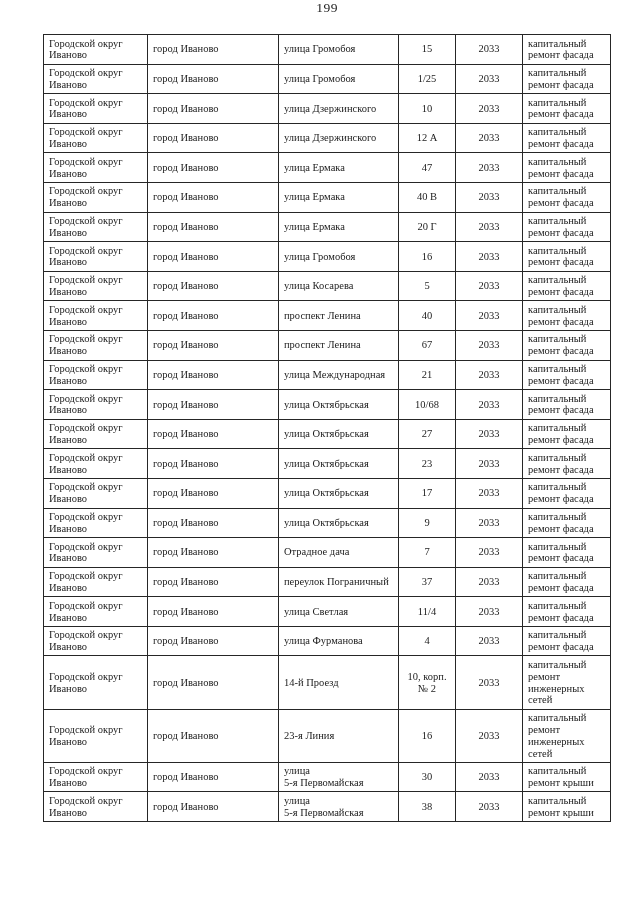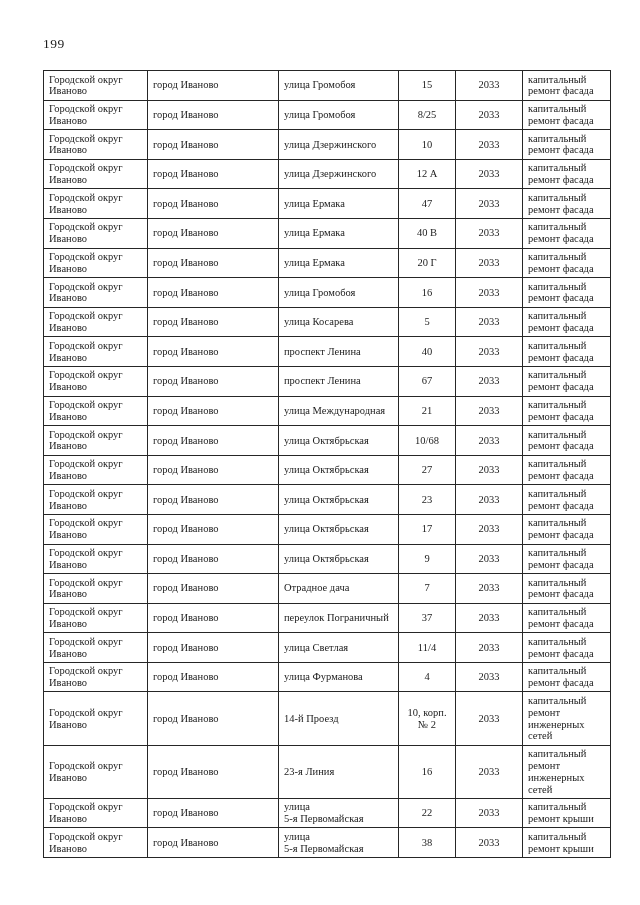--- a/index.html
+++ b/index.html
@@ -16,22 +16,21 @@
     color: #1c1c1c;
     overflow: hidden;
   }
   .content {
     position: absolute;
     left: 43px;
     top: 0;
     width: 568px;
   }
   .page-number {
-    margin-top: 36px;
-    text-align: left;
+    text-align: center;
     font-size: 13.5px;
     line-height: 16px;
     letter-spacing: 0.5px;
   }
   table.doc-table {
     margin-top: 18px;
     border-collapse: collapse;
     table-layout: fixed;
     width: 567px;
     border: 1px solid #262626;
@@ -80,21 +79,21 @@
     <td class="col-street">улица Громобоя</td>
     <td class="col-house">15</td>
     <td class="col-year">2033</td>
     <td class="col-work">капитальный ремонт фасада</td>
   </tr>
 
   <tr>
     <td class="col-district">Городской округ Иваново</td>
     <td class="col-city">город Иваново</td>
     <td class="col-street">улица Громобоя</td>
-    <td class="col-house">8/25</td>
+    <td class="col-house">1/25</td>
     <td class="col-year">2033</td>
     <td class="col-work">капитальный ремонт фасада</td>
   </tr>
 
   <tr>
     <td class="col-district">Городской округ Иваново</td>
     <td class="col-city">город Иваново</td>
     <td class="col-street">улица Дзержинского</td>
     <td class="col-house">10</td>
     <td class="col-year">2033</td>
@@ -280,21 +279,21 @@
     <td class="col-house">16</td>
     <td class="col-year">2033</td>
     <td class="col-work">капитальный ремонт инженерных сетей</td>
   </tr>
 
   <tr>
     <td class="col-district">Городской округ Иваново</td>
     <td class="col-city">город Иваново</td>
     <td class="col-street">улица
 5-я Первомайская</td>
-    <td class="col-house">22</td>
+    <td class="col-house">30</td>
     <td class="col-year">2033</td>
     <td class="col-work">капитальный ремонт крыши</td>
   </tr>
 
   <tr>
     <td class="col-district">Городской округ Иваново</td>
     <td class="col-city">город Иваново</td>
     <td class="col-street">улица
 5-я Первомайская</td>
     <td class="col-house">38</td>

